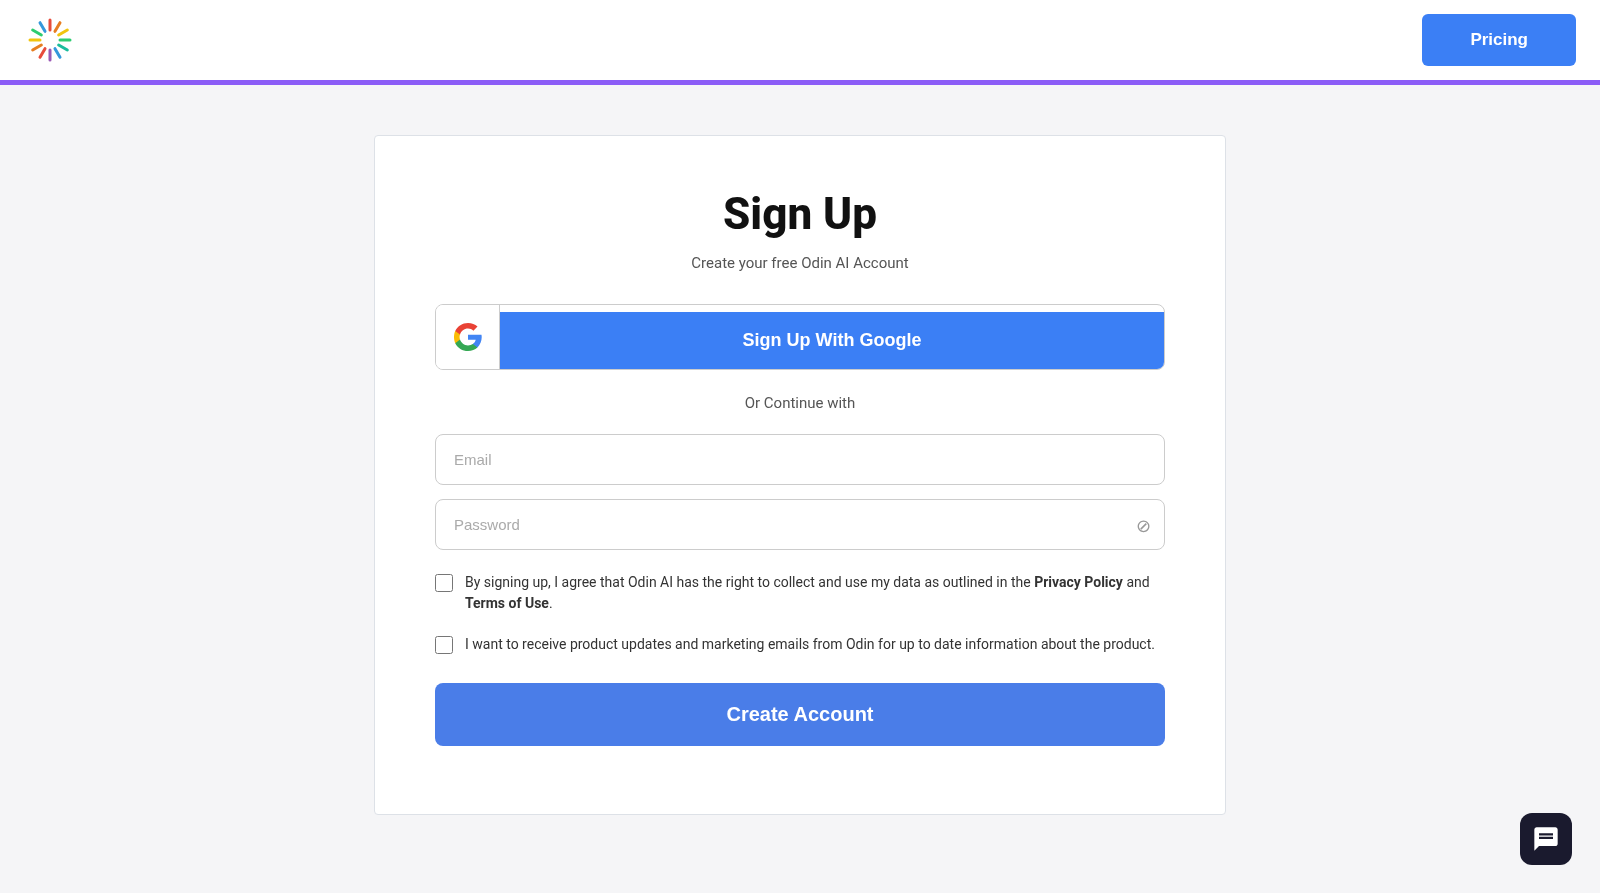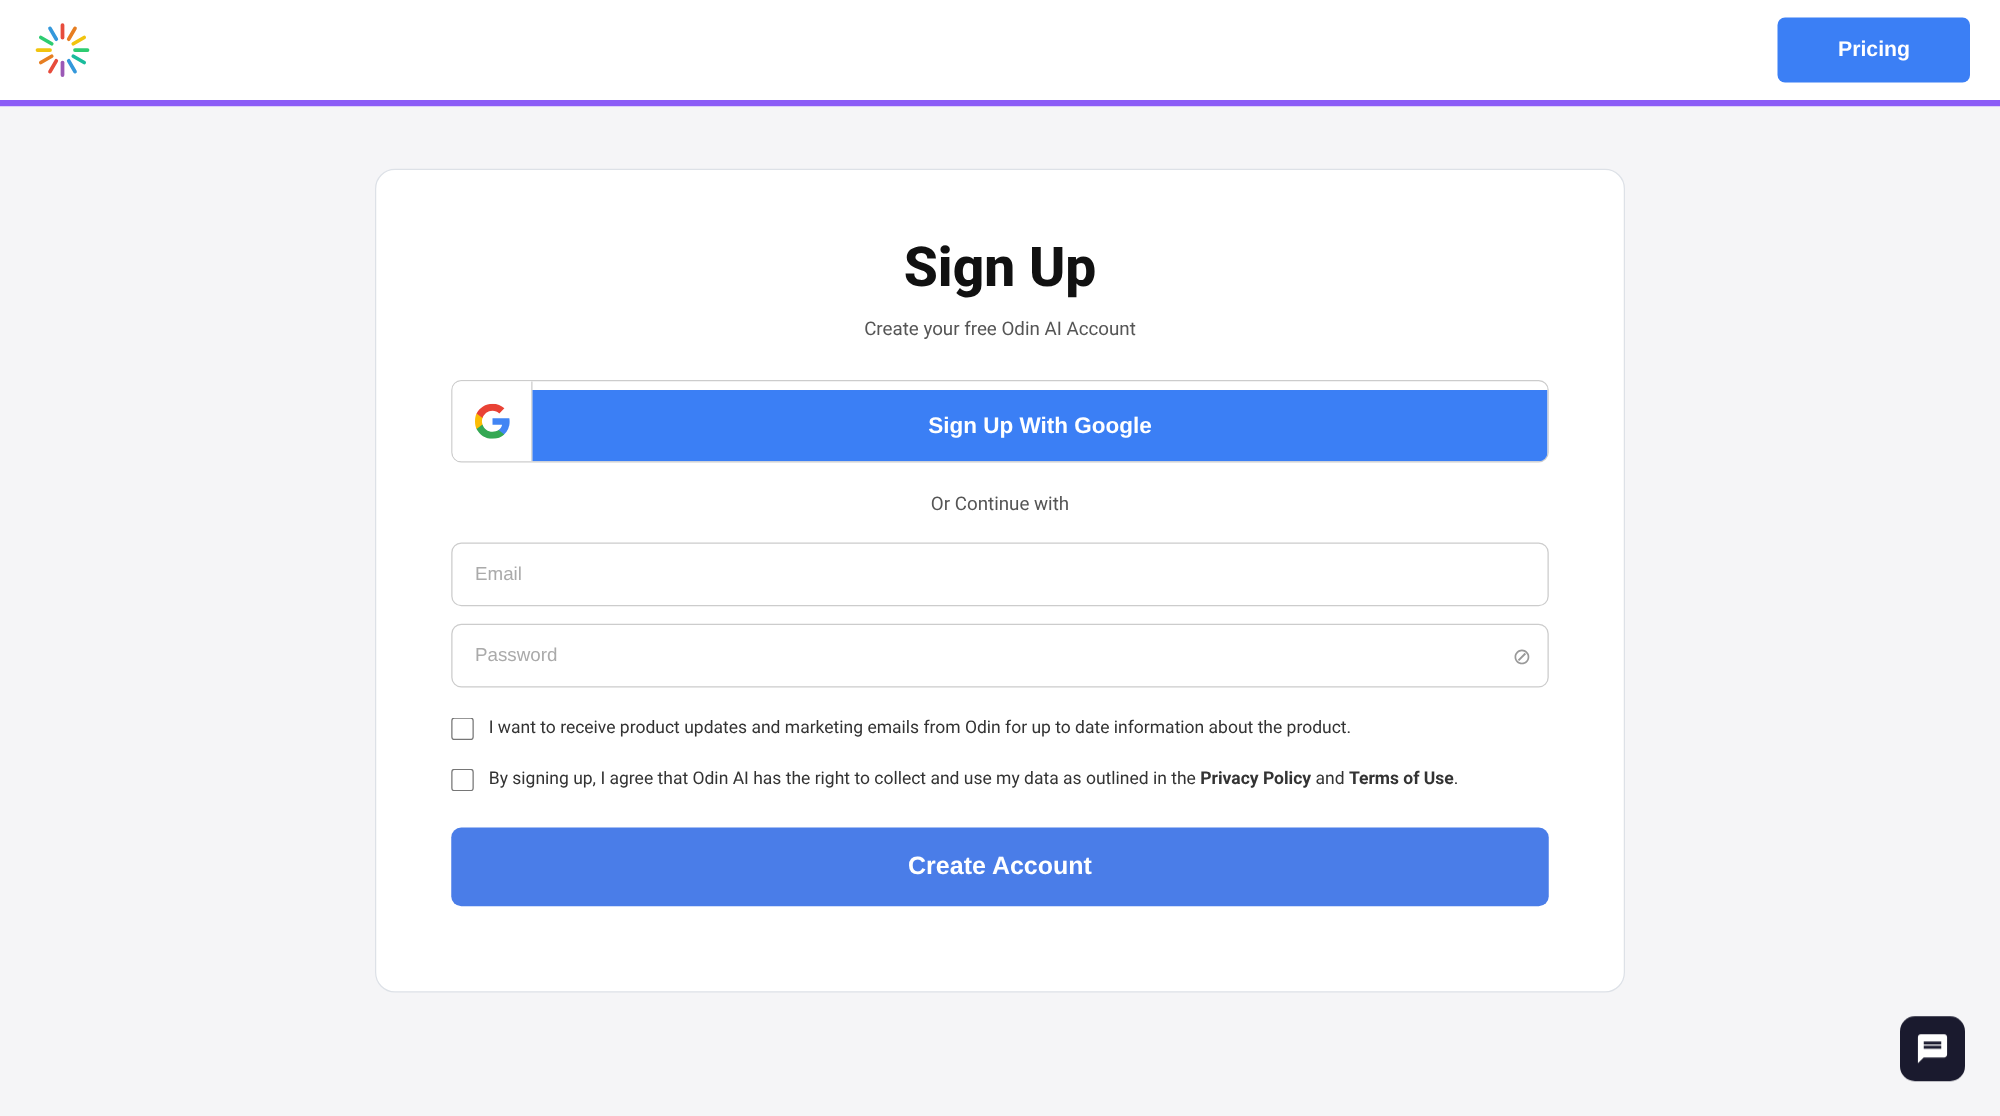--- a/index.html
+++ b/index.html
@@ -38,22 +38,22 @@
     .main {
       display: flex;
       justify-content: center;
       align-items: flex-start;
       padding: 50px 20px 40px;
     }
 
     .card {
       background: #fff;
       border: 1px solid #dde1e7;
-      border-radius: 16px;
-      width: 1000px;
+      border-radius: 4px;
+      width: 852px;
       padding: 52px 60px 48px;
     }
 
     .card-title {
       text-align: center;
       font-size: 44px;
       font-weight: 800;
       color: #111;
       margin-bottom: 14px;
     }
@@ -270,29 +270,29 @@
 
     
     <div class="form-group password-wrapper">
       <input class="form-input" type="password" placeholder="Password" style="">
       <span class="eye-icon">⊘</span>
     </div>
 
     
     <div class="checkbox-group">
       <div class="checkbox-row">
-        <input type="checkbox" id="marketing-cb" style="">
-        <label class="checkbox-label" for="marketing-cb">I want to receive product updates and marketing emails from Odin for up to date information about the product.</label>
-      </div>
-      <div class="checkbox-row">
         <input type="checkbox" id="terms-cb" style="">
         <label class="checkbox-label" for="terms-cb">
           <span>By signing up, I agree that Odin AI has the right to collect and use my data as outlined in the </span><a href="#">Privacy Policy</a><span> and </span><a href="#">Terms of Use</a><span>.</span>
         </label>
       </div>
+      <div class="checkbox-row">
+        <input type="checkbox" id="marketing-cb" style="">
+        <label class="checkbox-label" for="marketing-cb">I want to receive product updates and marketing emails from Odin for up to date information about the product.</label>
+      </div>
     </div>
 
     
     <button class="create-btn">Create Account</button>
 
     
   </div>
 </main>
 
 <div class="chat-widget">

